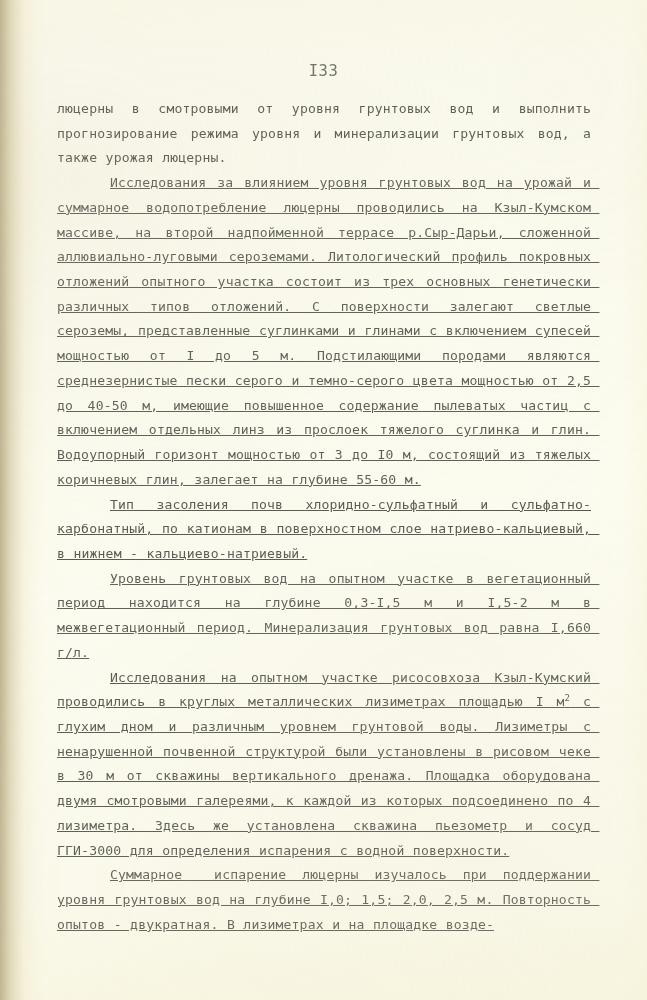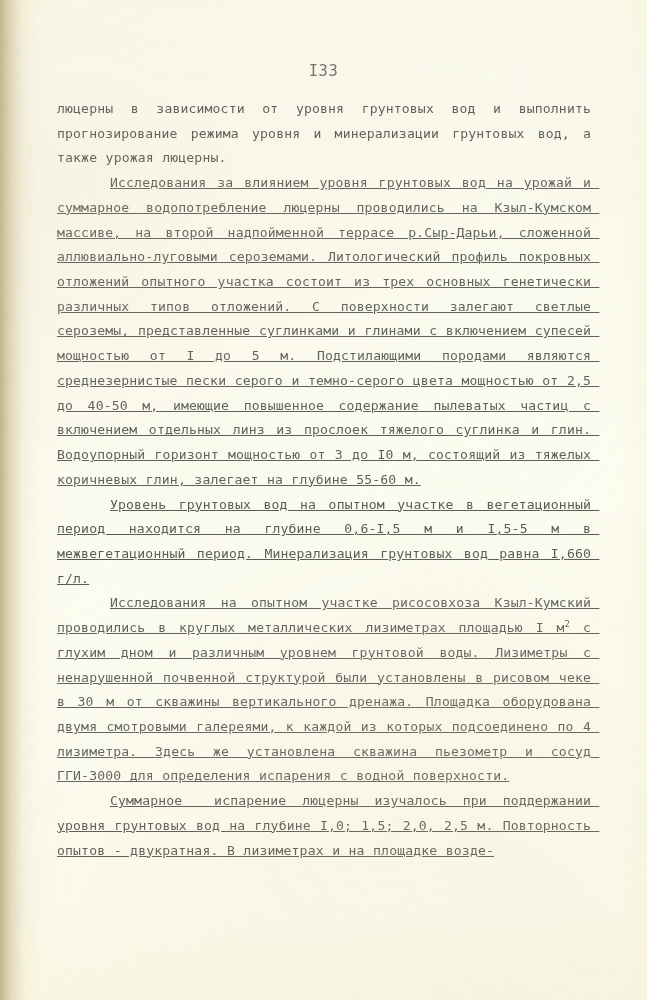--- a/index.html
+++ b/index.html
@@ -116,27 +116,28 @@
 <body>
 
 <div class="page">
 
   <div class="gutter-shadow"></div>
 
   <div class="folio">I33</div>
 
   <div class="body">
 
-    <p>люцерны в зависимости от уровня грунтовых вод и выполнить прогнозирование режима уровня и минерализации грунтовых вод, а также урожая люцерны.</p>
+    <p>люцерны в смотровыми от уровня грунтовых вод и выполнить прогнозирование режима уровня и минерализации грунтовых вод, а также урожая люцерны.</p>
 
     <p class="indent">Исследования за влиянием уровня грунтовых вод на урожай и суммарное водопотребление люцерны проводились на Кзыл-Кумском массиве, на второй надпойменной террасе р.Сыр-Дарьи, сложенной аллювиально-луговыми сероземами. Литологический профиль покровных отложений опытного участка состоит из трех основных генетически различных типов отложений. С поверхности залегают светлые сероземы, представленные суглинками и глинами с включением супесей мощностью от I до 5 м. Подстилающими породами являются среднезернистые пески серого и темно-серого цвета мощностью от 2,5 до 40-50 м, имеющие повышенное содержание пылеватых частиц с включением отдельных линз из прослоек тяжелого суглинка и глин. Водоупорный горизонт мощностью от 3 до I0 м, состоящий из тяжелых коричневых глин, залегает на глубине 55-60 м.</p>
 
+    <p class="indent">Тип засоления почв хлоридно-сульфатный и сульфатно-карбонатный, по катионам в поверхностном слое натриево-кальциевый, в нижнем - кальциево-натриевый.</p>
 
 
-    <p class="indent">Уровень грунтовых вод на опытном участке в вегетационный период находится на глубине 0,6-I,5 м и I,5-5 м в межвегетационный период. Минерализация грунтовых вод равна I,660 г/л.</p>
+    <p class="indent">Уровень грунтовых вод на опытном участке в вегетационный период находится на глубине 0,3-I,5 м и I,5-2 м в межвегетационный период. Минерализация грунтовых вод равна I,660 г/л.</p>
 
     <p class="indent"><span>Исследования на опытном участке рисосовхоза Кзыл-Кумский проводились в круглых металлических лизиметрах площадью I м</span><span class="sup">2</span><span> с глухим дном и различным уровнем грунтовой воды. Лизиметры с ненарушенной почвенной структурой были установлены в рисовом чеке в 30 м от скважины вертикального дренажа. Площадка оборудована двумя смотровыми галереями, к каждой из которых подсоединено по 4 лизиметра. Здесь же установлена скважина пьезометр и сосуд ГГИ-3000 для определения испарения с водной поверхности.</span></p>
 
     <p class="indent">Суммарное  испарение люцерны изучалось при поддержании уровня грунтовых вод на глубине I,0; 1,5; 2,0, 2,5 м. Повторность опытов - двукратная. В лизиметрах и на площадке возде-</p>
 
   </div>
 
   <div class="grain"></div>
 
 </div>

